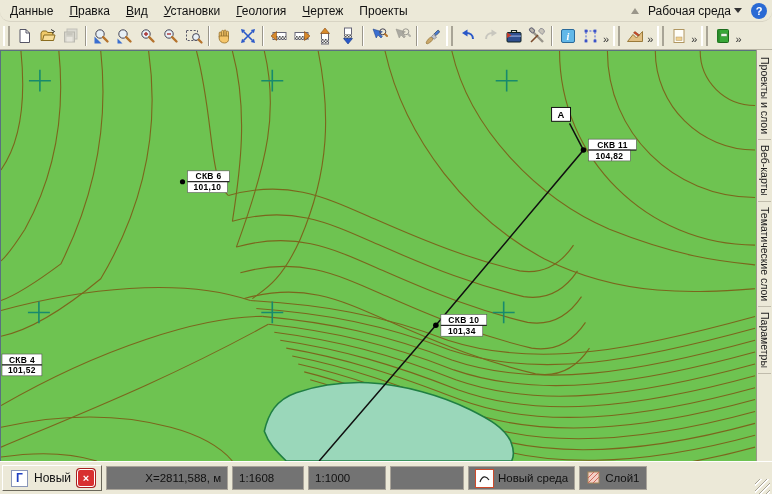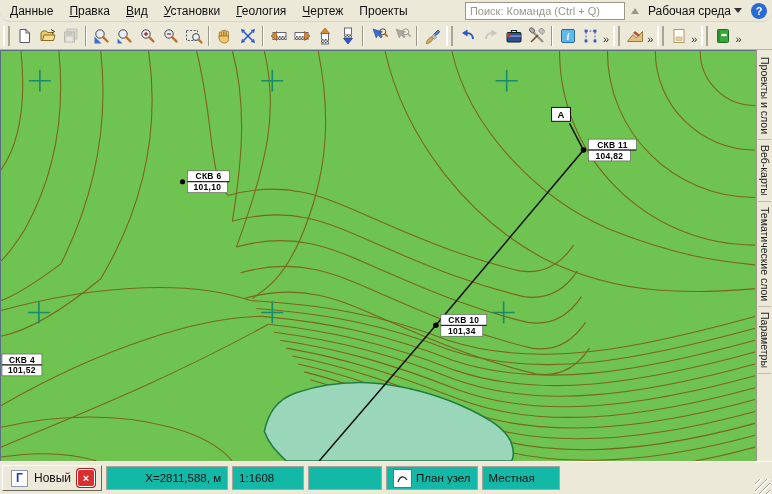--- a/index.html
+++ b/index.html
@@ -46,21 +46,21 @@
 
   
   .side-tabs{width:15px;background:#ece9d8;border-left:1px solid #9a968a;display:flex;
              flex-direction:column;align-items:center;padding-top:2px;}
   .vtab{writing-mode:vertical-rl;font-size:10.5px;color:#222;padding:5px 0;line-height:13px;
         border-bottom:1px solid #c0bcac;cursor:default;}
 
   
   .statusbar{height:32px;background:#ece9d8;display:flex;align-items:center;gap:4px;
              padding:0 2px;border-top:1px solid #fff;}
-  .panel{height:22px;border:1px solid #a9a49a;background:#14b8a6;display:flex;align-items:center;
+  .panel{height:22px;border:1px solid #a9a49a;background:#737373;display:flex;align-items:center;
          padding:0 6px;font-size:11.5px;white-space:nowrap;}
   .view-tab{height:24px;display:flex;align-items:center;gap:6px;background:#ece9d8;
             border:1px solid;border-color:#fff #6a675a #6a675a #fff;padding:0 6px 0 8px;}
   .plan-ico{width:15px;height:15px;background:#fff;border:1px solid #8a96b8;color:#2040c0;
             font-weight:bold;font-size:12px;display:flex;align-items:center;justify-content:center;}
   .close-btn{width:16px;height:16px;background:#d83030;border:1px solid #fff;border-radius:3px;
              color:#fff;font-weight:bold;font-size:11px;display:flex;align-items:center;justify-content:center;
              box-shadow:0 0 0 1px #a82020;}
   .mode-ico{width:17px;height:17px;border:1px solid #d04a2a;background:#fff;margin-right:4px;
             display:flex;align-items:center;justify-content:center;}
@@ -77,21 +77,20 @@
     <div style="display:flex">
         <span class="menu-item"><u>Д</u>анные</span>
         <span class="menu-item"><u>П</u>равка</span>
         <span class="menu-item"><u>В</u>ид</span>
         <span class="menu-item"><u>У</u>становки</span>
         <span class="menu-item"><u>Г</u>еология</span>
         <span class="menu-item"><u>Ч</u>ертеж</span>
         <span class="menu-item">Проекты</span>
       </div>
     <div class="menubar-right">
-      <input class="searchbox" placeholder="Поиск: Команда (Ctrl + Q)" style="">
       <span class="tri-up"></span>
       <span class="workspace">
         <span>Рабочая среда</span>
         <span class="tri-down"></span>
       </span>
       <span class="help-btn">?</span>
     </div>
   </div>
 
   <div class="toolbar">
@@ -435,25 +434,34 @@
   </div>
 
   <div class="statusbar">
     <div class="view-tab">
       <span class="plan-ico">Г</span>
       <span>Новый</span>
       <span class="close-btn">×</span>
     </div>
     <div class="panel" style="width:108px;justify-content:flex-end">X=2811,588, м</div>
     <div class="panel" style="width:58px">1:1608</div>
+    <div class="panel" style="width:64px">1:1000</div>
     <div class="panel" style="width:60px"></div>
     <div class="panel">
       <span class="mode-ico">
         <svg width="13" height="13" viewBox="0 0 13 13">
             <path d="M2 10 C4 4 8 3 11 8" stroke="#222" fill="none" stroke-width="1.2"></path>
           </svg>
       </span>
-      <span>План узел</span>
-    </div>
-    <div class="panel" style="width:64px">Местная</div>
+      <span>Новый среда</span>
+    </div>
+    <div class="panel">
+      <span class="layer-ico">
+        <svg width="14" height="14" viewBox="0 0 14 14">
+            <rect x="1" y="1" width="11" height="11" fill="#f4cfc6" stroke="#a88a5a"></rect>
+            <path d="M1 12 12 1 M1 7 7 1 M6 12 12 6" stroke="#cf6a5a" stroke-width="1"></path>
+          </svg>
+      </span>
+      <span>Слой1</span>
+    </div>
     <div class="grip-corner"></div>
   </div>
 </div>
 
 </body></html>

